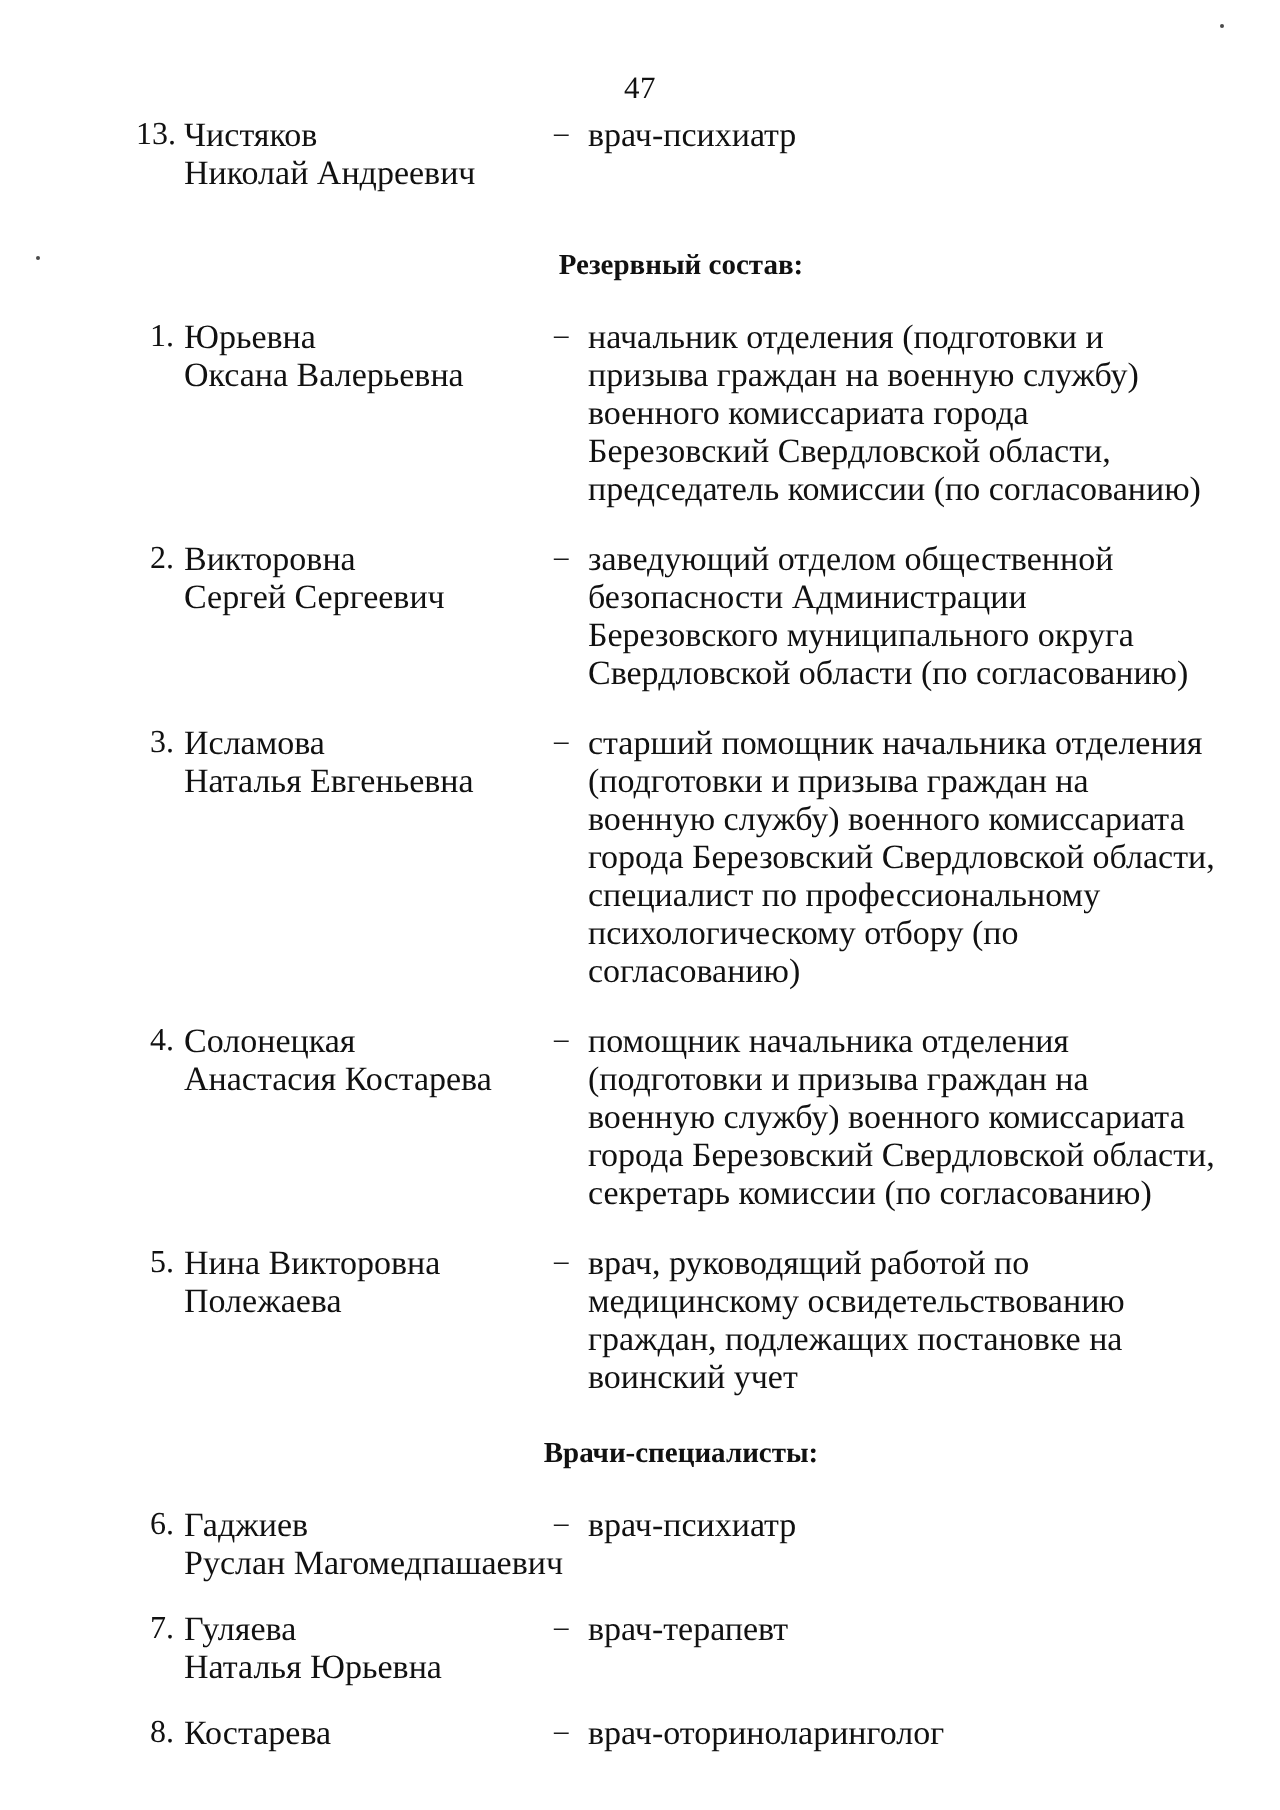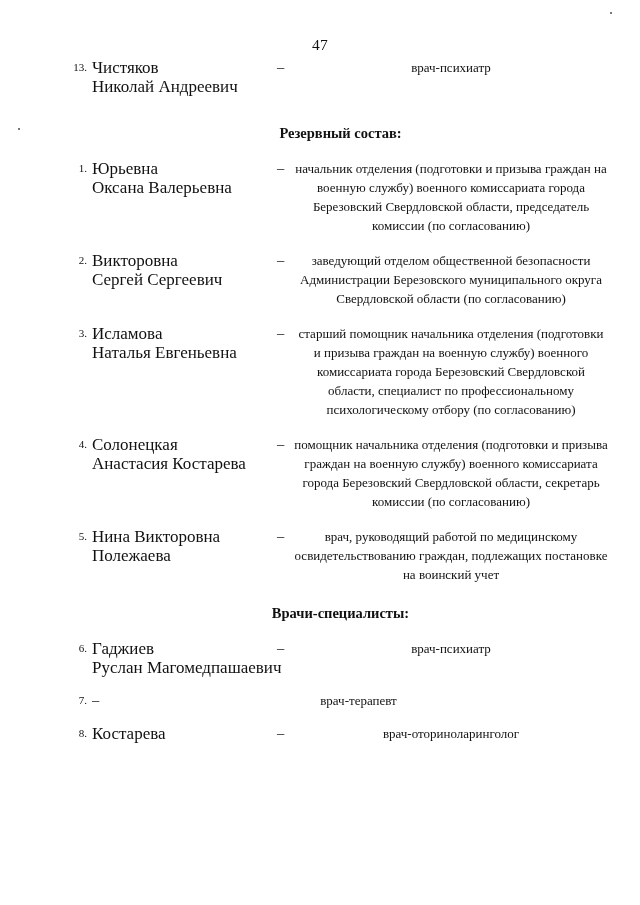--- a/index.html
+++ b/index.html
@@ -38,43 +38,43 @@
   }
   .entry {
     display: flex;
     align-items: flex-start;
     margin-bottom: 16px;
   }
   .entry.tight { margin-bottom: 14px; }
   .num {
     width: 24px;
     flex: 0 0 24px;
-    font-size: 11px;
+    font-size: 16px;
     line-height: 19px;
     text-align: right;
     padding-right: 5px;
     box-sizing: border-box;
   }
   .name {
     width: 185px;
     flex: 0 0 185px;
     font-size: 17px;
     line-height: 19px;
   }
   .dash {
     width: 17px;
     flex: 0 0 17px;
     font-size: 14.5px;
     line-height: 19px;
   }
   .role {
     flex: 1 1 auto;
-    font-size: 13px;
-    line-height: 19px;
-    text-align: center;
+    font-size: 17px;
+    line-height: 19px;
+    text-align: left;
   }
   .name-line { display: block; white-space: nowrap; }
   .section-head {
     font-size: 14.5px;
     font-weight: bold;
     line-height: 19px;
     margin: 0 0 16px 0;
     padding-left: 5px;
     text-align: center;
   }
@@ -175,20 +175,24 @@
       <div class="name">
         <span class="name-line">Гаджиев</span>
         <span class="name-line">Руслан Магомедпашаевич</span>
       </div>
       <div class="dash">–</div>
       <div class="role">врач-психиатр</div>
     </div>
 
     <div class="entry tight">
       <div class="num">7.</div>
+      <div class="name">
+        <span class="name-line">Гуляева</span>
+        <span class="name-line">Наталья Юрьевна</span>
+      </div>
       <div class="dash">–</div>
       <div class="role">врач-терапевт</div>
     </div>
 
     <div class="entry tight">
       <div class="num">8.</div>
       <div class="name">
         <span class="name-line">Костарева</span>
       </div>
       <div class="dash">–</div>

